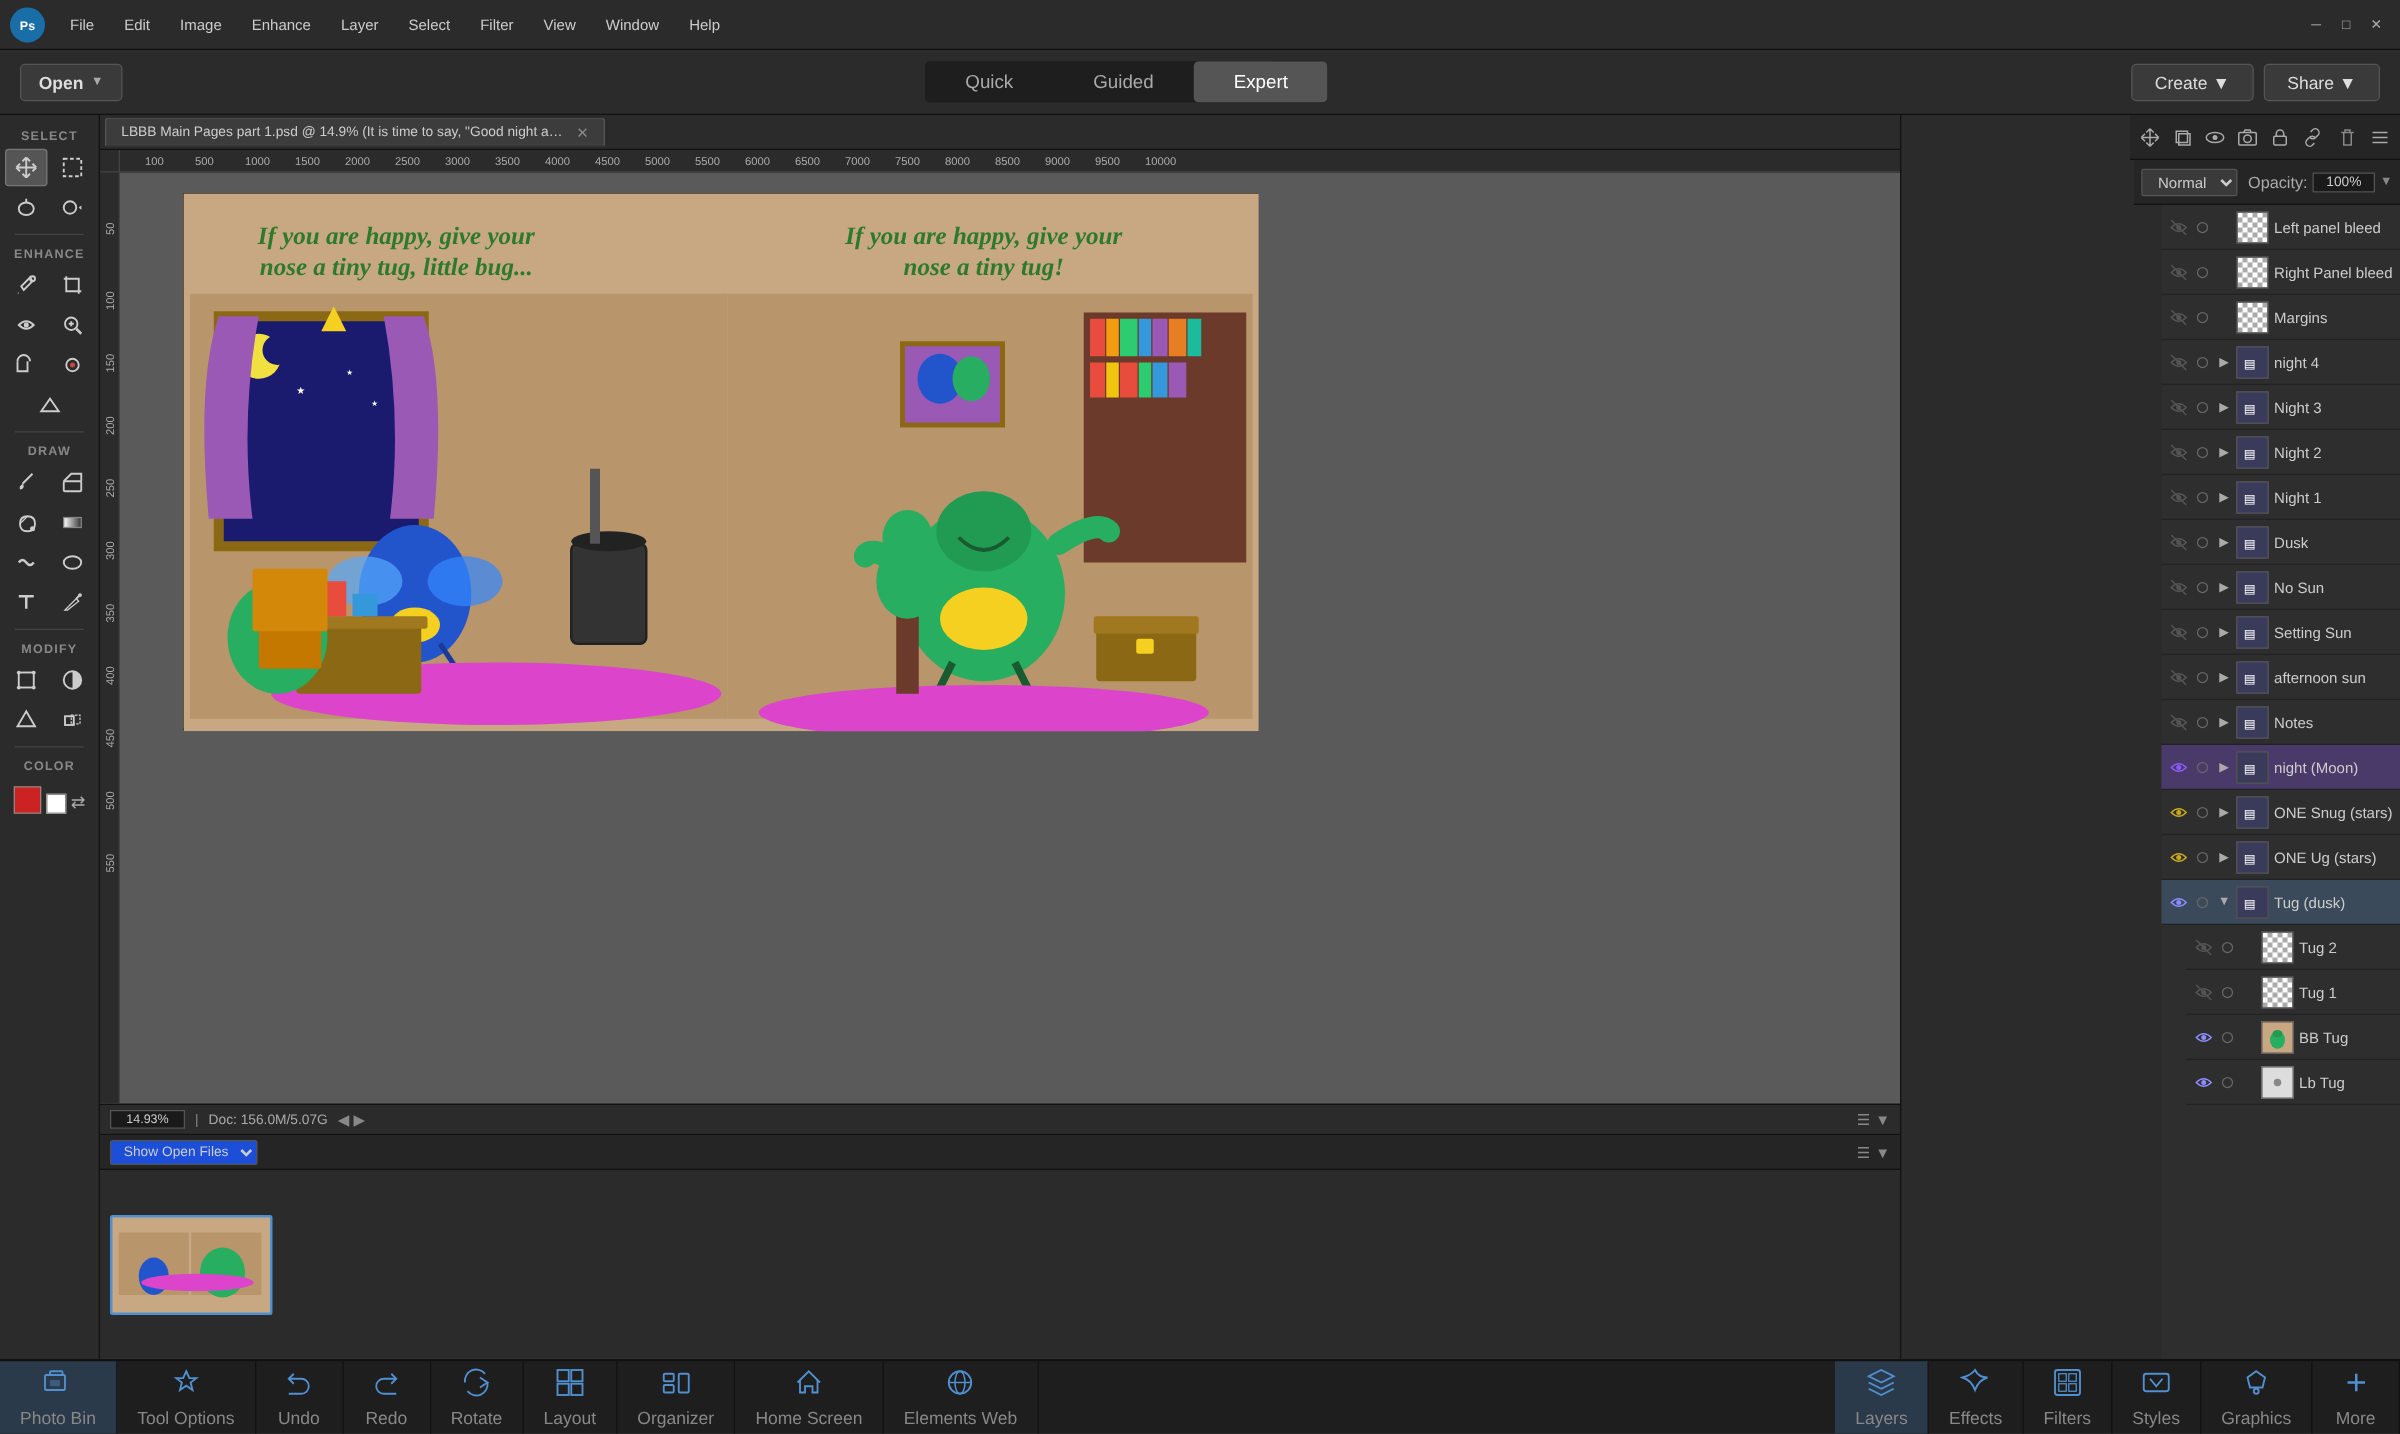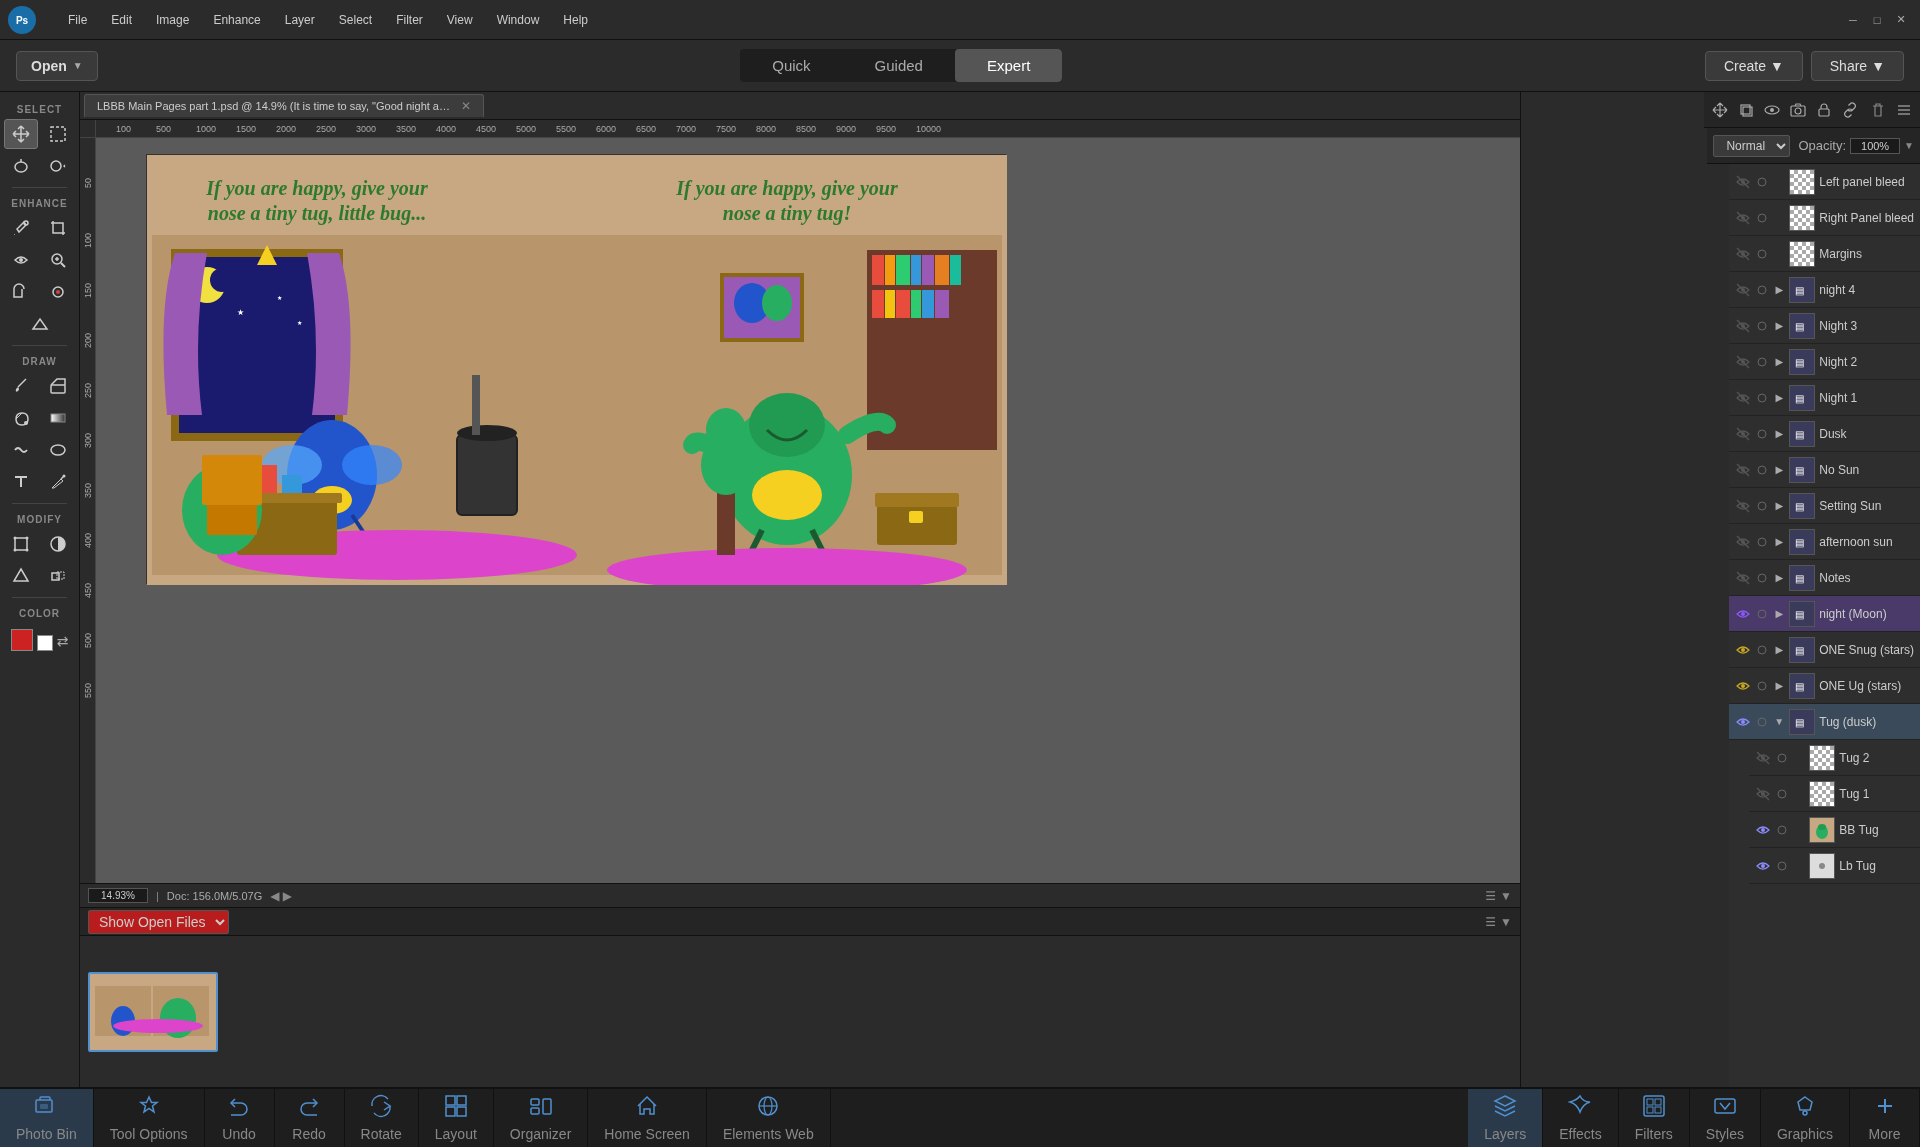--- a/index.html
+++ b/index.html
@@ -1,20 +1,20 @@
 <!DOCTYPE html>
 <html><head>
   <meta charset="utf-8">
   <style>
     * { box-sizing: border-box; margin: 0; padding: 0; }
     body { background: #3c3c3c; font-family: 'Segoe UI', Arial, sans-serif; font-size: 12px; color: #ddd; width: 1920px; height: 1147px; overflow: hidden; }
 
     
     #menu-bar { background: #2b2b2b; height: 40px; display: flex; align-items: center; padding: 0 8px; border-bottom: 1px solid #111; }
-    #menu-bar .app-icon { width: 28px; height: 28px; background: #1a6ea8; border-radius: 50%; display: flex; align-items: center; justify-content: center; margin-right: 22px; font-size: 14px; font-weight: bold; color: #fef9c3; }
+    #menu-bar .app-icon { width: 28px; height: 28px; background: #1a6ea8; border-radius: 50%; display: flex; align-items: center; justify-content: center; margin-right: 10px; font-size: 14px; font-weight: bold; color: #fef9c3; }
     #menu-bar .menu-items { display: flex; gap: 4px; flex: 1; }
     #menu-bar .menu-item { padding: 4px 10px; color: #ccc; cursor: pointer; border-radius: 3px; }
     #window-controls { display: flex; gap: 2px; }
     #window-controls .wc-btn { width: 22px; height: 22px; display: flex; align-items: center; justify-content: center; cursor: pointer; color: #aaa; font-size: 11px; }
 
     
     #mode-bar { background: #2b2b2b; height: 52px; display: flex; align-items: center; padding: 0 16px; border-bottom: 1px solid #111; }
     #open-btn { background: #3a3a3a; border: 1px solid #555; color: #ddd; padding: 6px 14px; border-radius: 4px; cursor: pointer; display: flex; align-items: center; gap: 6px; font-size: 14px; font-weight: 600; }
     #open-btn .arrow { font-size: 10px; color: #aaa; }
     .mode-spacer { flex: 1; }
@@ -48,21 +48,21 @@
 
     
     #status-bar { height: 24px; background: #2b2b2b; border-top: 1px solid #111; display: flex; align-items: center; padding: 0 8px; gap: 8px; }
     #status-bar .zoom-display { background: #1a1a1a; border: 1px solid #555; color: #ccc; padding: 1px 6px; font-size: 10px; width: 60px; text-align: center; }
     #status-bar .doc-info { color: #aaa; font-size: 11px; }
     #status-bar .status-arrows { display: flex; gap: 2px; color: #888; }
 
     
     #photo-bin-bar { height: 180px; background: #2b2b2b; border-top: 1px solid #111; display: flex; flex-direction: column; }
     #photo-bin-header { height: 28px; background: #252525; display: flex; align-items: center; padding: 0 8px; gap: 8px; border-bottom: 1px solid #111; }
-    #photo-bin-header select { background: #b91c1c; border: 1px solid #555; color: #ccc; padding: 2px 6px; font-size: 14px; border-radius: 2px; }
+    #photo-bin-header select { background: #1d4ed8; border: 1px solid #555; color: #ccc; padding: 2px 6px; font-size: 11px; border-radius: 2px; }
     #photo-bin-header .bin-controls { margin-left: auto; display: flex; gap: 4px; }
     #photo-bin-content { flex: 1; display: flex; align-items: center; padding: 8px; gap: 8px; overflow-x: auto; }
     .photo-thumb { width: 130px; height: 80px; border: 2px solid #888; background: #c8a882; cursor: pointer; border-radius: 2px; overflow: hidden; display: flex; align-items: center; justify-content: center; }
     .photo-thumb.active { border-color: #5090d0; }
 
     
     #right-panel { width: 400px; background: #2b2b2b; border-left: 1px solid #111; display: flex; flex-direction: column; align-items: flex-end; }
     #layer-toolbar { height: 36px; background: #252525; display: flex; align-items: center; padding: 0 6px; gap: 4px; border-bottom: 1px solid #111; }
     .panel-icon-btn { width: 24px; height: 24px; display: flex; align-items: center; justify-content: center; cursor: pointer; color: #aaa; border-radius: 2px; font-size: 14px; }
     #blend-mode { background: #3a3a3a; border: 1px solid #555; color: #ccc; padding: 2px 8px; font-size: 12px; border-radius: 2px; cursor: pointer; flex: 1; max-width: 120px; }

